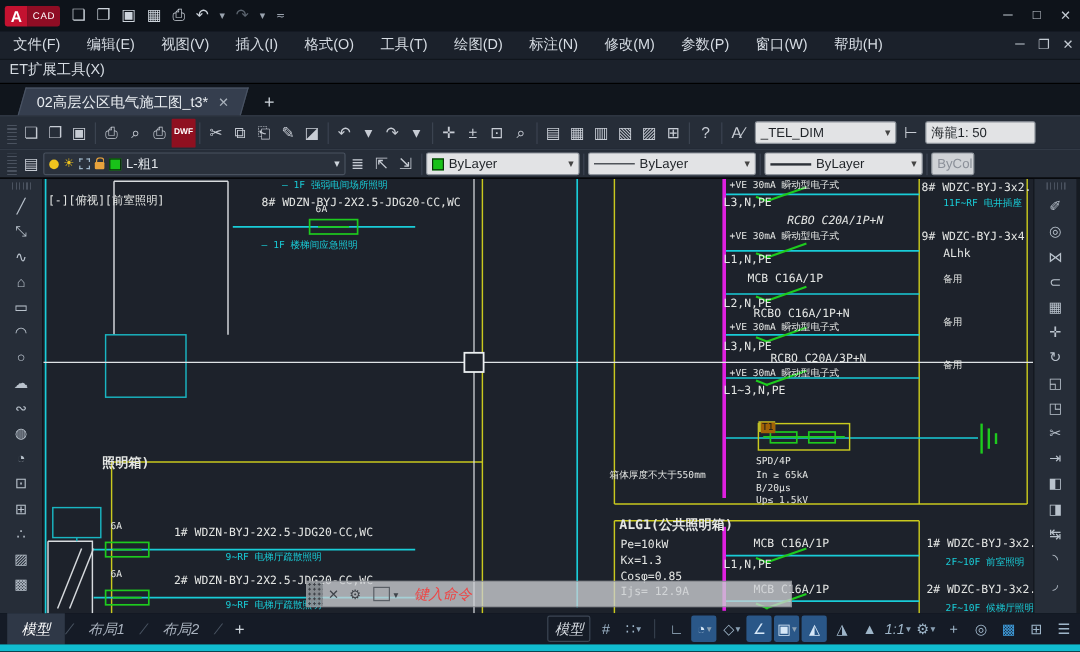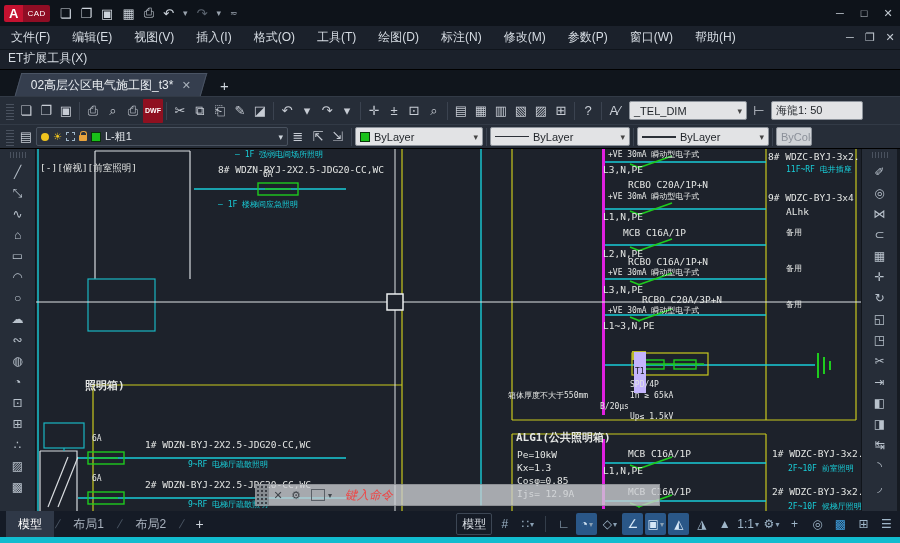--- a/index.html
+++ b/index.html
@@ -61,35 +61,35 @@
   .vtb.left { width:36px; border-right:1px solid #11151b; }
   .vtb.right { width:39px; border-left:1px solid #11151b; border-right:3px solid #161b22; }
   .vtb .vgrip { width:16px; height:6px; background:repeating-linear-gradient(90deg,#4a525f 0 1px,transparent 1px 3px); margin-bottom:2px; }
   .vtb .vi { width:24px; height:17px; text-align:center; font-size:12px; color:#b9c2cc; line-height:17px; }
   .canvas { position:relative; flex:1; background:#1d222b; overflow:hidden; }
   .canvas svg { position:absolute; left:0; top:0; }
   #canvas-texts { position:absolute; left:0; top:0; width:100%; height:100%; }
   .ctext { position:absolute; white-space:nowrap; line-height:1.1;
     font-family:"DejaVu Sans Mono","DejaVu Sans",monospace,sans-serif; }
   .c-w { color:#e4e6e4; } .c-c { color:#19cdd8; }
-  .c-t1 { color:#15181c; background:#c4b5fd; padding:16px 1px; }
+  .c-t1 { color:#15181c; background:#a16207; padding:0 1px; }
   .s0 { font-size:8px; } .s1 { font-size:9.5px; } .s2 { font-size:11px; font-weight:bold; }
 
   
   .cmdbar { position:absolute; left:219px; top:335px; width:405px; height:22px;
     background:rgba(205,208,212,.78); border:1px solid rgba(120,124,130,.55);
     display:flex; align-items:center; color:#4d5258; font-size:12px; }
   .cmdbar .handle { width:13px; height:100%; background:rgba(96,101,108,.45);
     background-image:radial-gradient(#3c4046 1px, transparent 1px); background-size:4px 4px; }
   .cmdbar .ci { width:18px; text-align:center; font-size:11px; color:#3f444a; }
   .cmdbar .boxi { width:14px; height:12px; border:1px solid #5a5f66; margin-left:6px; }
   .cmdbar .prompt { margin-left:10px; color:#ef4444; font-style:italic; }
 
   
-  .statusbar { height:26px; background:#151b26; display:flex; align-items:center; font-size:12px; }
+  .statusbar { height:26px; background:#151b26; display:flex; align-items:center; font-size:12px;font-style:italic; }
   .ltabs { display:flex; align-items:center; height:100%; padding-left:6px; color:#a9b2be; }
   .ltab { padding:0 12px; height:100%; display:flex; align-items:center; }
   .ltab.active { background:#2f3847; color:#fff; }
   .lsep { color:#4b5664; padding:0 2px; transform:skewX(-18deg); }
   .lplus { padding:0 10px; color:#cfd6dd; font-size:14px; }
   .sright { margin-left:auto; display:flex; align-items:center; height:100%; padding-right:2px; }
   .si { min-width:21px; height:22px; display:flex; align-items:center; justify-content:center; gap:1px; color:#9fb6c9; font-size:12px; margin:0 1px; border-radius:2px; }
   .si.hl { background:#2a5788; color:#d6e7f7; }
   .si .car { font-size:8px; color:#8aa0b4; }
   .si.boxed { border:1px solid #3c4654; color:#d8dde3; padding:0 5px; }
@@ -385,40 +385,40 @@
           <span class="ctext c-w s0" style="left: 56px; top: 286px;">6A</span>
           <span class="ctext c-w s1" style="left: 109px; top: 291px;">1# WDZN-BYJ-2X2.5-JDG20-CC,WC</span>
           <span class="ctext c-c s0" style="left: 152px; top: 312px;">9~RF 电梯厅疏散照明</span>
           <span class="ctext c-w s0" style="left: 56px; top: 326px;">6A</span>
           <span class="ctext c-w s1" style="left: 109px; top: 331px;">2# WDZN-BYJ-2X2.5-JDG20-CC,WC</span>
           <span class="ctext c-c s0" style="left: 152px; top: 352px;">9~RF 电梯厅疏散照明</span>
           <span class="ctext c-w s0" style="left: 572px; top: 2px;">+VE 30mA 瞬动型电子式</span>
           <span class="ctext c-w s1" style="left: 567px; top: 16px;">L3,N,PE</span>
           <span class="ctext c-w s1" style="left: 732px; top: 3px;">8#  WDZC-BYJ-3x2.</span>
           <span class="ctext c-c s0" style="left: 750px; top: 17px;">11F~RF 电井插座</span>
-          <span class="ctext c-w s1" style="left: 592px; top: 31px;">RCBO C20A/1P+N</span>
+          <span class="ctext c-w s1" style="left: 620px; top: 31px; font-style: italic;">RCBO C20A/1P+N</span>
           <span class="ctext c-w s0" style="left: 572px; top: 44px;">+VE 30mA 瞬动型电子式</span>
           <span class="ctext c-w s1" style="left: 567px; top: 63px;">L1,N,PE</span>
           <span class="ctext c-w s1" style="left: 732px; top: 44px;">9#  WDZC-BYJ-3x4</span>
           <span class="ctext c-w s1" style="left: 750px; top: 58px;">ALhk</span>
           <span class="ctext c-w s1" style="left: 587px; top: 79px;">MCB C16A/1P</span>
           <span class="ctext c-w s1" style="left: 567px; top: 100px;">L2,N,PE</span>
           <span class="ctext c-w s0" style="left: 750px; top: 80px;">备用</span>
           <span class="ctext c-w s1" style="left: 592px; top: 108px;">RCBO C16A/1P+N</span>
           <span class="ctext c-w s0" style="left: 572px; top: 120px;">+VE 30mA 瞬动型电子式</span>
           <span class="ctext c-w s1" style="left: 567px; top: 136px;">L3,N,PE</span>
           <span class="ctext c-w s0" style="left: 750px; top: 116px;">备用</span>
           <span class="ctext c-w s1" style="left: 592px; top: 146px; padding-left: 14px;">RCBO C20A/3P+N</span>
           <span class="ctext c-w s0" style="left: 572px; top: 158px;">+VE 30mA 瞬动型电子式</span>
           <span class="ctext c-w s1" style="left: 567px; top: 172px; text-align: right;">L1~3,N,PE</span>
           <span class="ctext c-w s0" style="left: 750px; top: 152px;">备用</span>
           <span class="ctext c-t1 s0" style="left: 598px; top: 203px;">T1</span>
           <span class="ctext c-w s0" style="left: 594px; top: 232px;">SPD/4P</span>
           <span class="ctext c-w s0" style="left: 594px; top: 243px;">In ≥ 65kA</span>
-          <span class="ctext c-w s0" style="left: 564px; top: 254px;">B/20μs</span>
+          <span class="ctext c-w s0" style="left: 594px; top: 254px;">B/20μs</span>
           <span class="ctext c-w s0" style="left: 594px; top: 264px;">Up≤ 1.5kV</span>
           <span class="ctext c-w s0" style="left: 472px; top: 243px;">箱体厚度不大于550mm</span>
           <span class="ctext c-w s2" style="left: 480px; top: 283px;">ALG1(公共照明箱)</span>
           <span class="ctext c-w s1" style="left: 481px; top: 301px;">Pe=10kW</span>
           <span class="ctext c-w s1" style="left: 481px; top: 314px;">Kx=1.3</span>
           <span class="ctext c-w s1" style="left: 481px; top: 327px;">Cosφ=0.85</span>
           <span class="ctext c-w s1" style="left: 481px; top: 340px;">Ijs= 12.9A</span>
           <span class="ctext c-w s1" style="left: 592px; top: 300px;">MCB C16A/1P</span>
           <span class="ctext c-w s1" style="left: 567px; top: 317px;">L1,N,PE</span>
           <span class="ctext c-w s1" style="left: 736px; top: 300px; text-align: center;">1#  WDZC-BYJ-3x2.</span>

